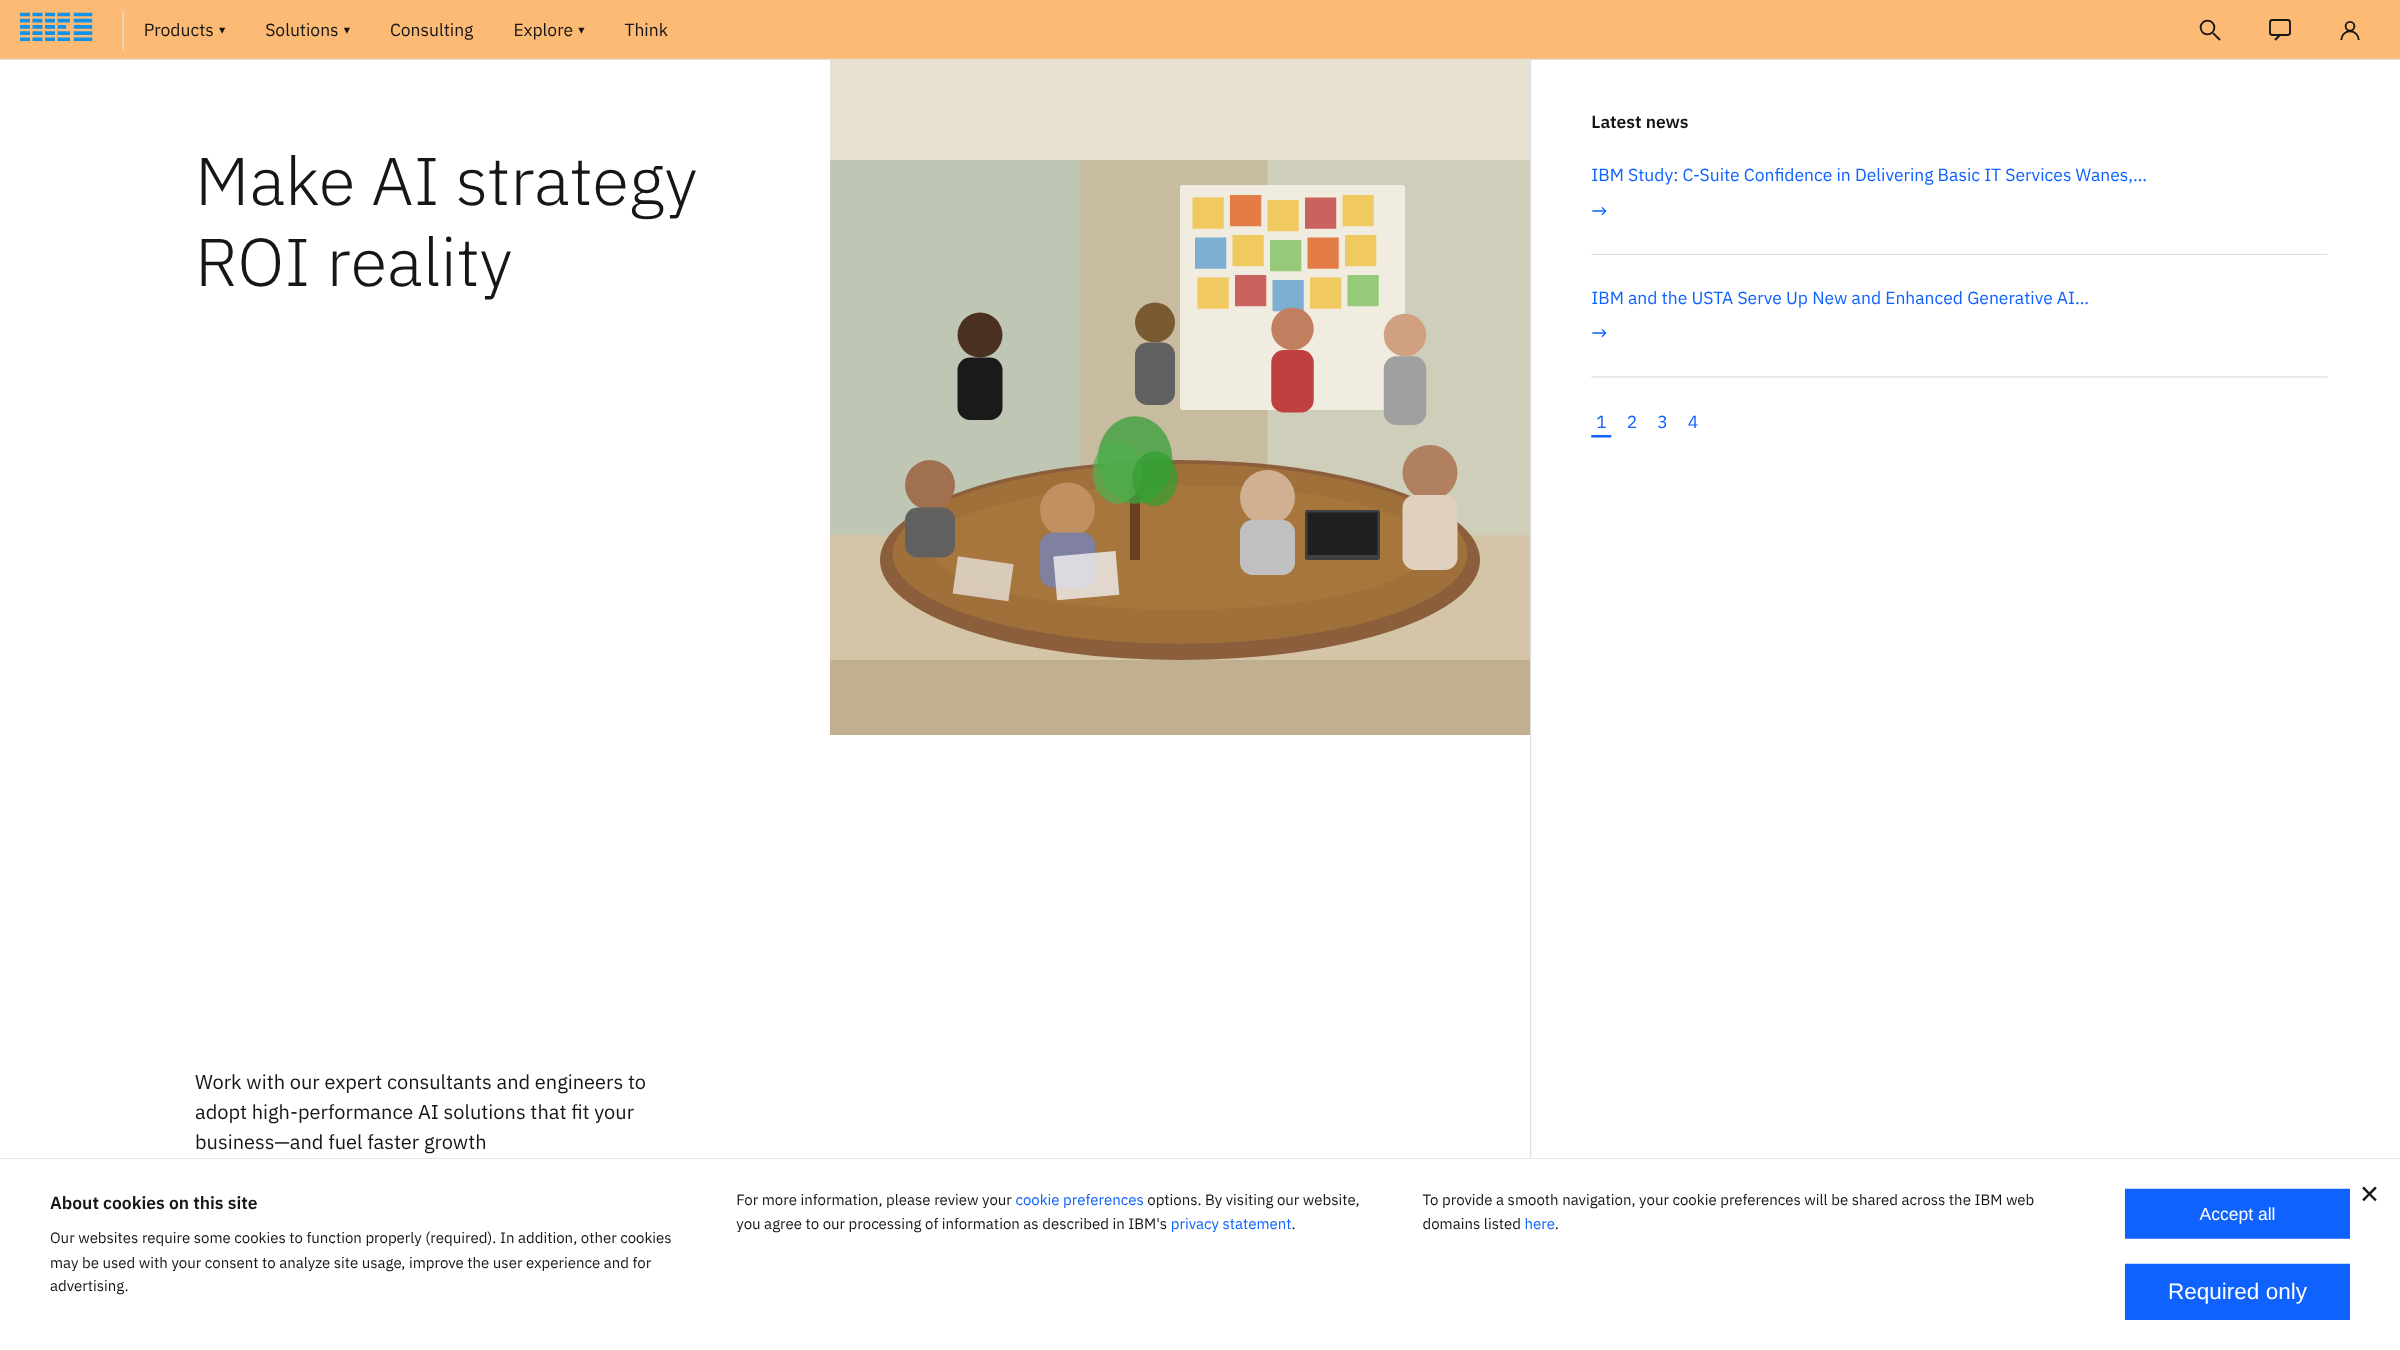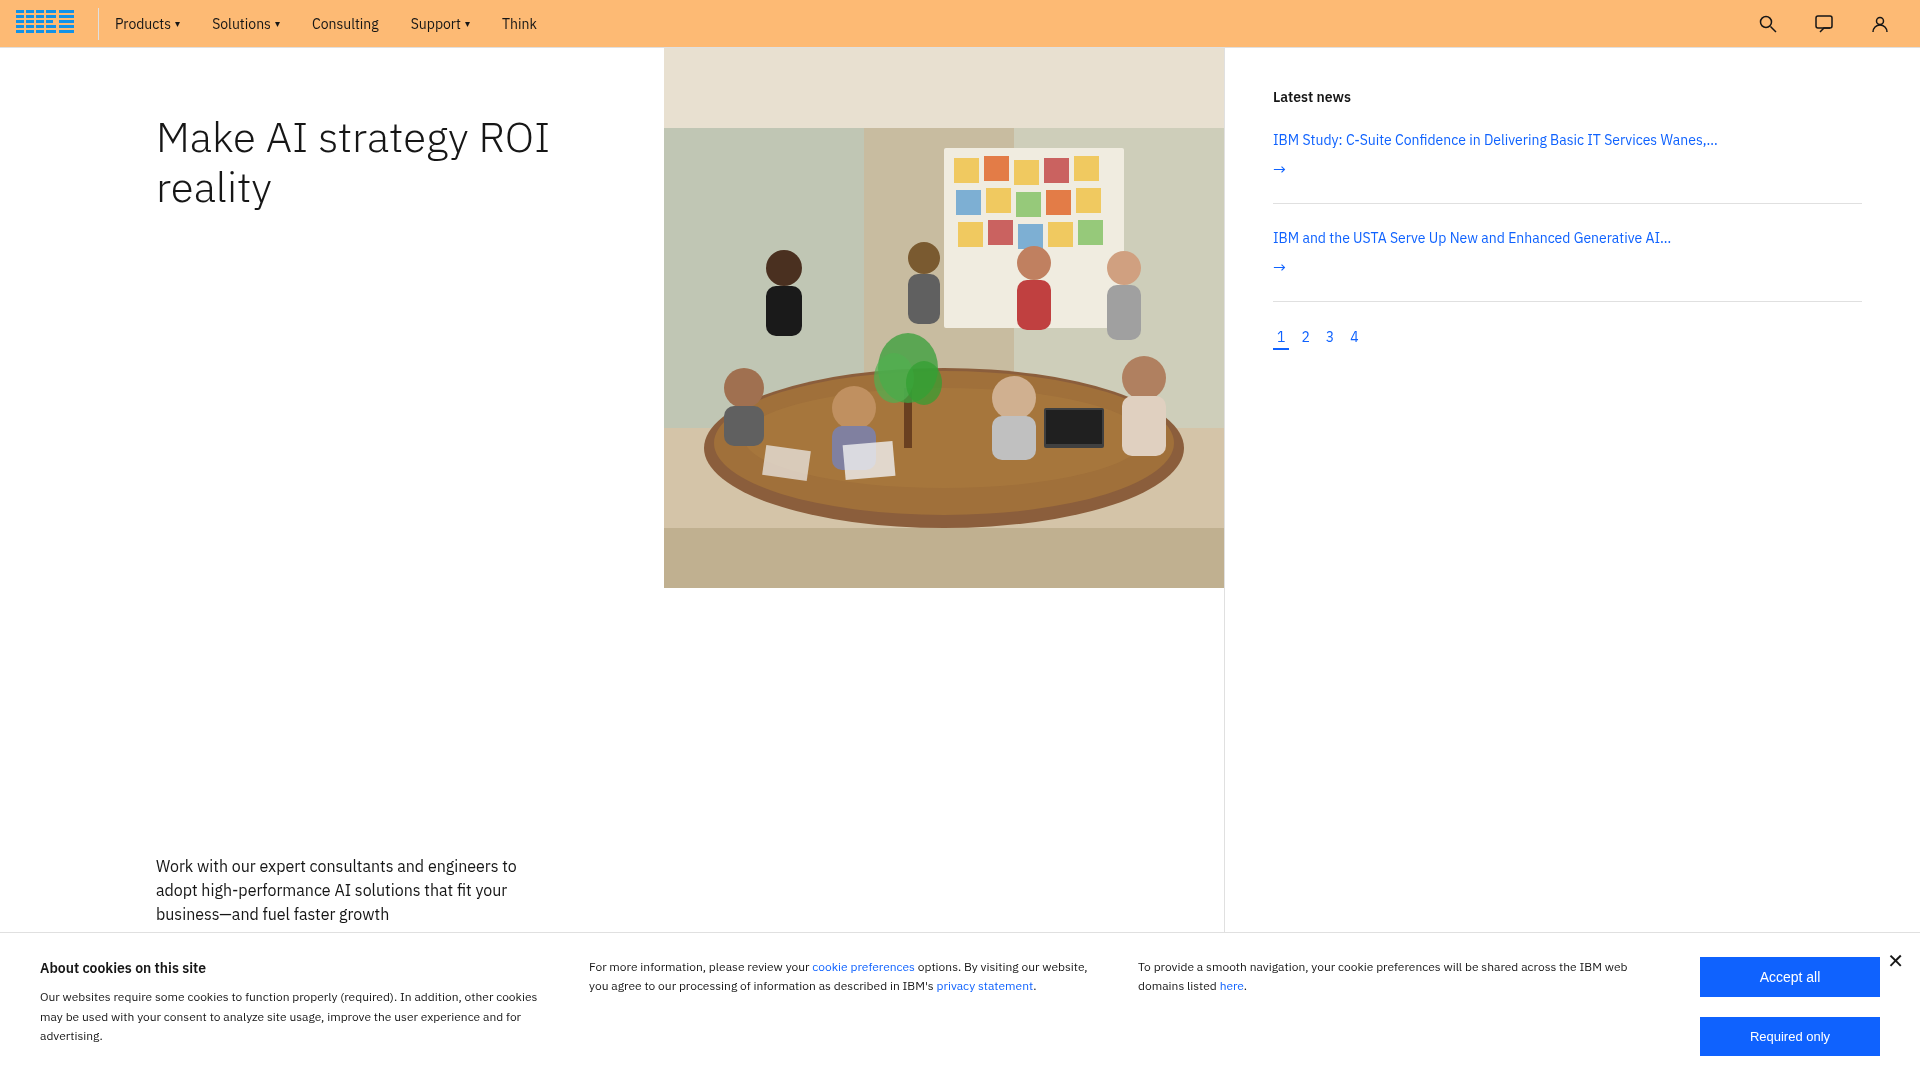--- a/index.html
+++ b/index.html
@@ -14,21 +14,21 @@
     .nav-item { display: flex; align-items: center; height: 100%; padding: 0 16px; font-size: 14px; color: #161616; cursor: pointer; white-space: nowrap; }
     .nav-item .chevron { margin-left: 4px; font-size: 10px; }
     .nav-icons { display: flex; align-items: center; margin-left: auto; padding-right: 16px; gap: 8px; }
     .nav-icon-btn { width: 48px; height: 48px; display: flex; align-items: center; justify-content: center; cursor: pointer; color: #161616; }
 
     
     .main-content { display: flex; min-height: calc(1080px - 48px); }
 
     
     .hero-left { flex: 0 0 590px; padding: 64px 40px 40px 156px; display: flex; flex-direction: column; }
-    .hero-title { font-size: 42px; font-weight: 300; line-height: 1.2; color: #161616; margin-bottom: 32px; }
+    .hero-title { font-size: 54px; font-weight: 300; line-height: 1.2; color: #161616; margin-bottom: 32px; }
     .hero-subtitle { font-size: 16px; line-height: 1.5; color: #161616; max-width: 400px; margin-bottom: 40px; margin-top: auto; }
     .hero-buttons { display: flex; gap: 8px; margin-top: 8px; }
     .btn-primary { display: flex; align-items: center; justify-content: space-between; background: #0f62fe; color: #fff; border: none; padding: 14px 16px; font-size: 16px; cursor: pointer; min-width: 240px; }
     .btn-secondary { display: flex; align-items: center; justify-content: space-between; background: #fff; color: #0f62fe; border: 1px solid #0f62fe; padding: 14px 16px; font-size: 16px; cursor: pointer; min-width: 220px; }
     .btn-arrow { margin-left: 24px; font-size: 18px; }
 
     
     .hero-image { flex: 0 0 560px; position: relative; overflow: hidden; }
 
     
@@ -43,21 +43,21 @@
     .page-num.active { border-bottom: 2px solid #0f62fe; }
 
     
     .cookie-banner { position: fixed; bottom: 0; left: 0; right: 0; background: #fff; border-top: 1px solid #e0e0e0; padding: 24px 40px; display: flex; align-items: flex-start; gap: 40px; z-index: 1000; }
     .cookie-close { position: absolute; top: 16px; right: 16px; background: none; border: none; font-size: 20px; cursor: pointer; color: #161616; }
     .cookie-col { flex: 1; font-size: 12px; line-height: 1.6; color: #161616; }
     .cookie-col h4 { font-size: 14px; font-weight: 600; margin-bottom: 8px; }
     .cookie-link { color: #0f62fe; cursor: pointer; }
     .cookie-buttons { display: flex; flex-direction: column; gap: 20px; flex-shrink: 0; min-width: 180px; margin-left: 13px; }
     .btn-accept { background: #0f62fe; color: #fff; border: none; padding: 12px 24px; font-size: 14px; cursor: pointer; width: 100%; }
-    .btn-required { background: #0f62fe; color: #fff; border: none; padding: 12px 24px; font-size: 13px; cursor: pointer; width: 100%; }
+    .btn-required { background: #0f62fe; color: #fff; border: none; padding: 12px 24px; font-size: 18px; cursor: pointer; width: 100%; }
   </style>
 </head>
 <body>
 
 <nav>
   <div class="nav-logo">
     <svg viewBox="0 0 58 23" fill="none" xmlns="http://www.w3.org/2000/svg">
       <rect x="0" y="0" width="8" height="3" fill="#1192e8"></rect>
       <rect x="0" y="5" width="8" height="3" fill="#1192e8"></rect>
       <rect x="0" y="10" width="8" height="3" fill="#1192e8"></rect>
@@ -92,21 +92,21 @@
       <span class="chevron">▾</span>
     </div>
     <div class="nav-item">
       <span>Solutions</span>
       <span class="chevron">▾</span>
     </div>
     <div class="nav-item">
       <span>Consulting</span>
     </div>
     <div class="nav-item">
-      <span>Support</span>
+      <span>Explore</span>
       <span class="chevron">▾</span>
     </div>
     <div class="nav-item">
       <span>Think</span>
     </div>
   </div>
   <div class="nav-icons">
     <div class="nav-icon-btn">
       <svg width="20" height="20" viewBox="0 0 20 20" fill="none">
           <circle cx="8" cy="8" r="5.5" stroke="#161616" stroke-width="1.5"></circle>

